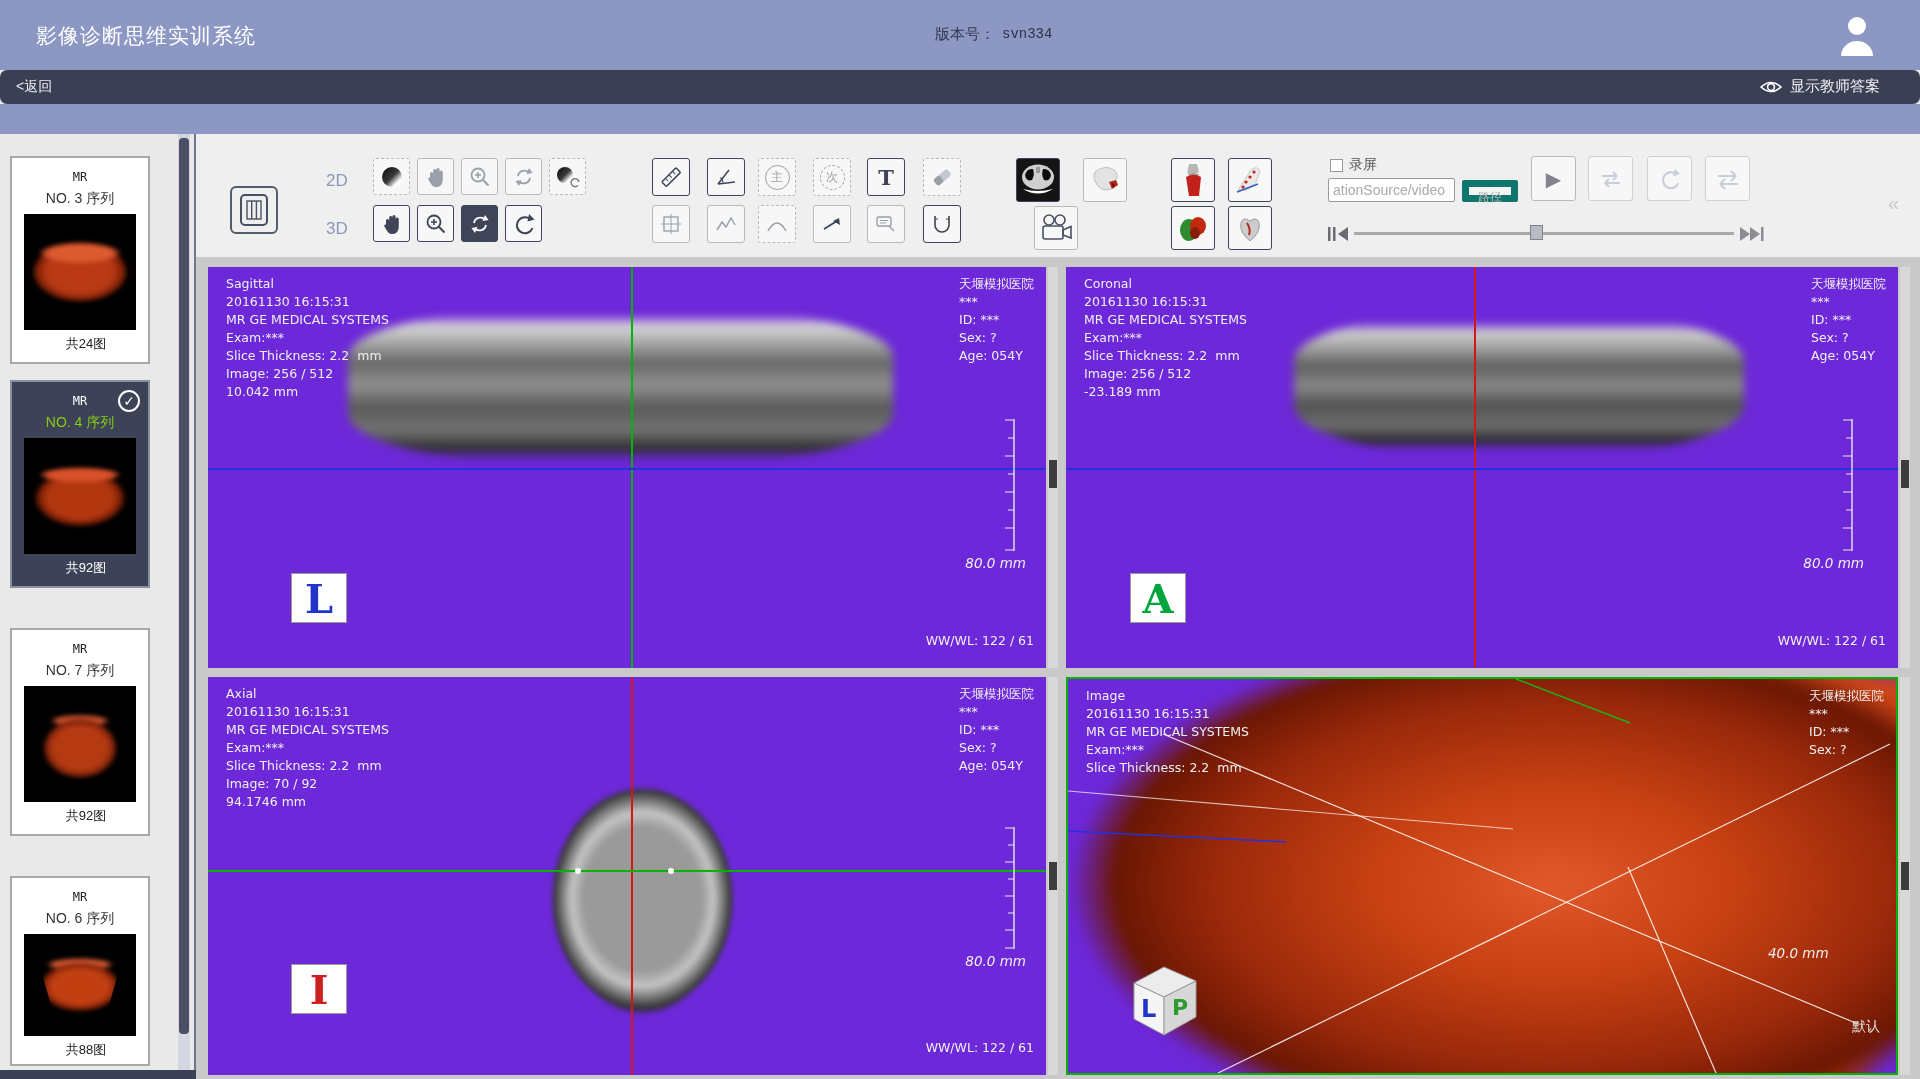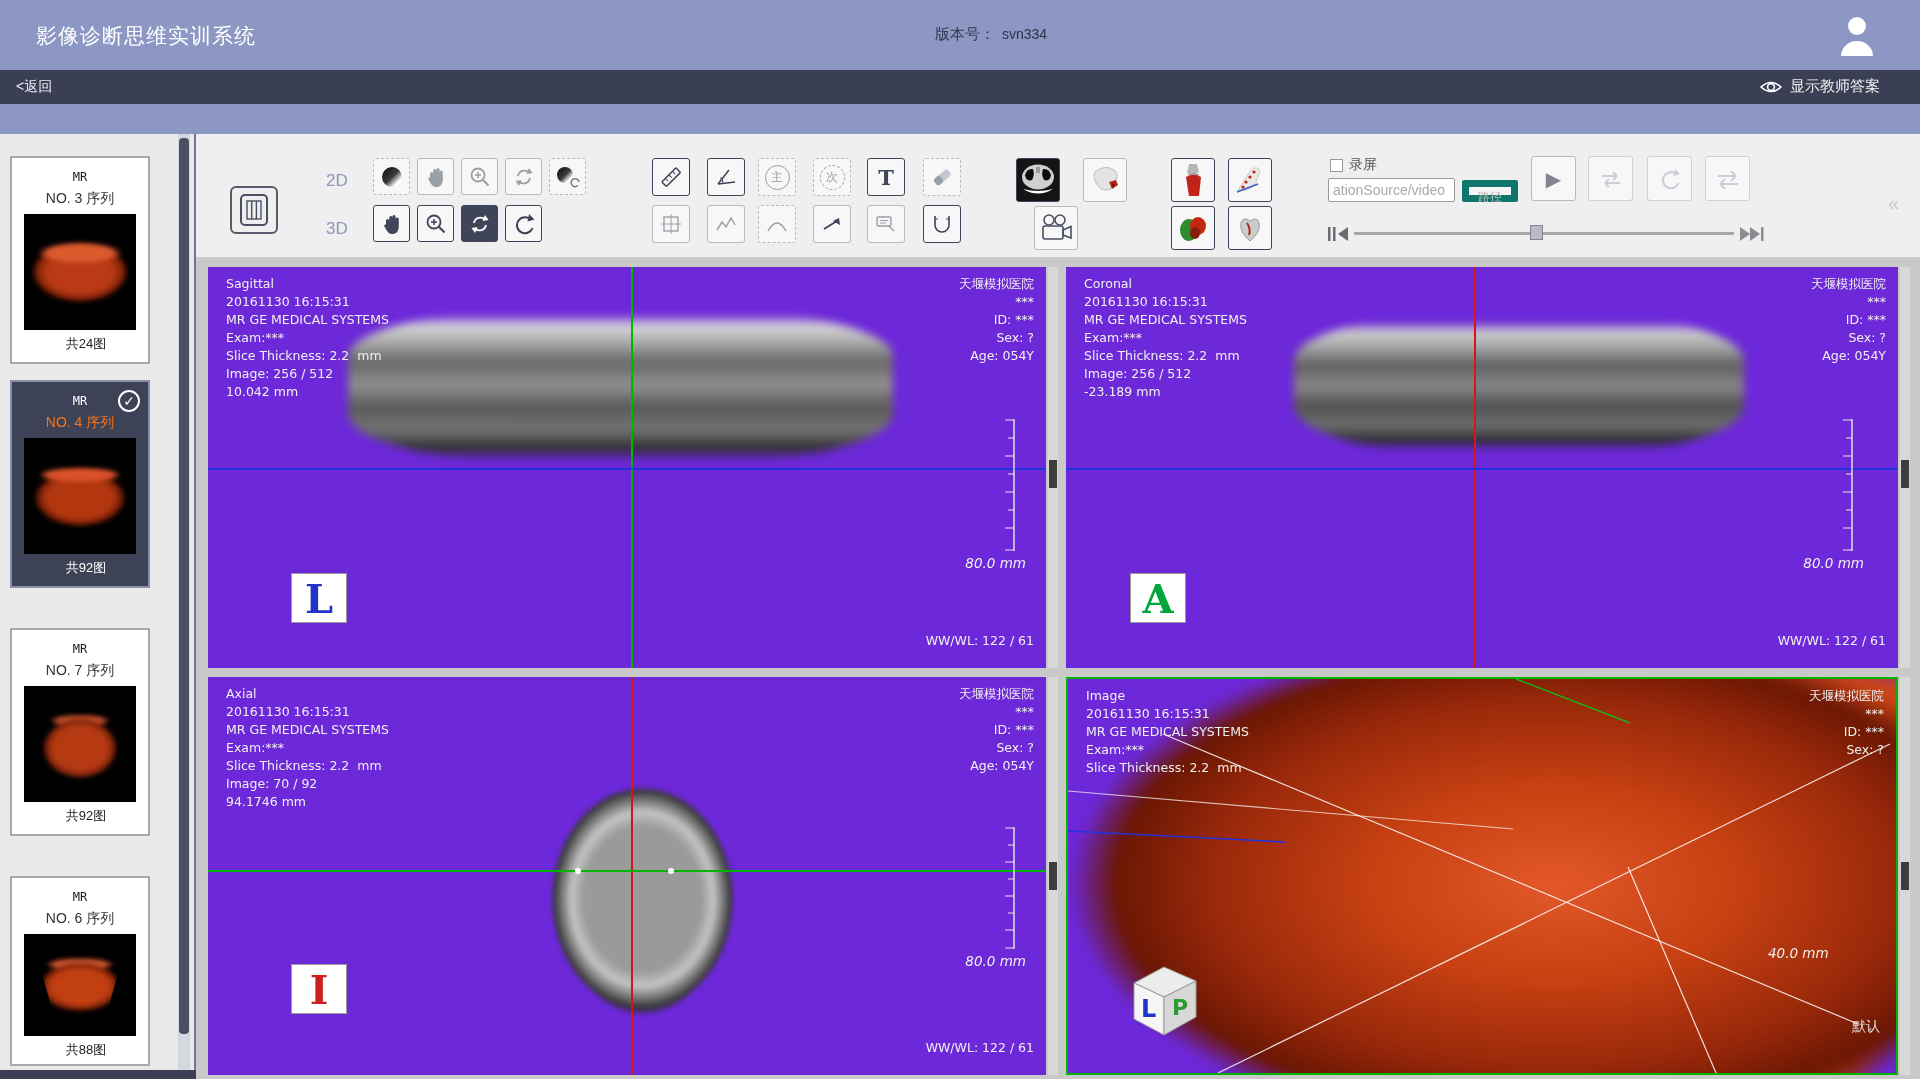--- a/index.html
+++ b/index.html
@@ -5,37 +5,37 @@
   * { margin:0; padding:0; box-sizing:border-box; }
   html,body { background:#555; }
   body { font-family:"Liberation Sans", sans-serif; }
   #page { position:relative; width:1920px; height:1079px; background:#e9e9e9; overflow:hidden; margin:0 auto; }
   .abs { position:absolute; }
 
   
   #topbar { left:0; top:0; width:1920px; height:70px; background:#8c97c3; }
   #app-title { left:36px; top:22px; font-size:21px; color:#ffffff; letter-spacing:1px; }
   #ver-label { left:935px; top:25px; font-size:15px; color:#343950; }
-  #ver-value { left:1002px; top:26px; font-size:14px; color:#2c3146; font-family:Liberation Sans, sans-serif; }
-  #navbar { left:0; top:70px; width:1920px; height:34px; background:#3a3f54; }
+  #ver-value { left:1002px; top:26px; font-size:14px; color:#2c3146; font-family:Liberation Mono, monospace; }
+  #navbar { left:0; top:70px; width:1920px; height:34px; background:#3a3f54;border-radius:7px; }
   #back-btn { left:16px; top:8px; font-size:14px; color:#ececf2; cursor:pointer; }
   #show-answer { right:40px; top:7px; color:#f0f0f2; font-size:15px; display:flex; align-items:center; gap:7px; cursor:pointer; }
   #tabstrip { left:0; top:104px; width:1920px; height:30px; background:#8c97c3; }
   .tab { top:104px; width:86px; height:30px; text-align:center; line-height:30px; font-size:14px; cursor:pointer; }
   #tab-2d { left:1748px; color:#f4f5fa; }
   #tab-3d { left:1834px; background:#ffffff; color:#6a79ae; }
 
   
   #sidebar { left:0; top:134px; width:196px; height:945px; background:#e9e9e9; border-right:2px solid #6f7694; overflow:hidden; }
   .card { left:10px; width:140px; height:208px; background:#ffffff; border:2px solid #a9a9a9; box-shadow:inset 0 0 0 1px #fff; cursor:pointer; }
   .card.sel { background:#3d4256; border-color:#8a8fa5; box-shadow:none; color:#fff; }
   .card .mod { text-align:center; margin-top:12px; font-family:"DejaVu Sans Mono", monospace; font-size:12px; color:#222; }
   .card.sel .mod { color:#fff; }
   .card .ser { text-align:center; margin-top:6px; font-size:14px; color:#333; }
-  .card.sel .ser { color:#f97316; }
+  .card.sel .ser { color:#84cc16; }
   .card .thumb { position:relative; margin:6px auto 0; width:112px; height:116px; background:#000; overflow:hidden; }
   .card .cnt { text-align:center; margin-top:5px; font-size:13px; color:#222;padding-left:12px; }
   .card.sel .cnt { color:#fff; }
   .blob { position:absolute; inset:4%; filter:blur(2px); }
   .b1 { background: radial-gradient(52% 13% at 50% 32%, #dd5a2e 0 60%, rgba(0,0,0,0) 78%),
                    radial-gradient(58% 36% at 50% 50%, #b93a14 0 55%, #7a1f06 72%, rgba(0,0,0,0) 80%),
                    radial-gradient(26% 18% at 36% 60%, #8a2408 0 50%, rgba(0,0,0,0) 66%); }
   .b2 { background: radial-gradient(50% 9% at 50% 30%, #d8502a 0 65%, rgba(0,0,0,0) 80%),
                    radial-gradient(54% 33% at 50% 52%, #b2370f 0 58%, #6f1c04 74%, rgba(0,0,0,0) 82%),
                    radial-gradient(30% 14% at 55% 44%, #e0653a 0 45%, rgba(0,0,0,0) 62%); }
@@ -78,21 +78,21 @@
   #viewer-bg { left:196px; top:257px; width:1724px; height:822px; background:#c9c9c9; }
   .vp { background:#6d28d9; overflow:hidden; color:#f0f0f0; font-family:"DejaVu Sans", sans-serif; font-size:12.5px; cursor:crosshair; }
   #vp-sag { left:208px; top:267px; width:838px; height:401px; }
   #vp-cor { left:1066px; top:267px; width:832px; height:401px; }
   #vp-axi { left:208px; top:677px; width:838px; height:398px; }
   #vp-vol { left:1066px; top:677px; width:832px; height:398px; border:2px solid #00b400; }
   .vsb { background:#d8d8d8; }
   .vsb .vsbt { position:absolute; left:1px; width:8px; height:28px; background:#3d3d3d; }
   .vp-il { left:18px; top:8px; line-height:18px; }
   .vp-il div { white-space:pre; }
-  .vp-ir { right:12px; top:8px; text-align:right; line-height:18px; }
+  .vp-ir { right:12px; top:8px; text-align:left; line-height:18px; }
   .vp-ir div { white-space:pre; }
   .wwwl { right:12px; bottom:20px; }
   .scale-lbl { font-style:italic; font-size:13.5px; }
   .vp-letter { width:56px; height:50px; background:#fff; border:1px solid #999; display:flex; align-items:center; justify-content:center; font-size:40px; font-weight:bold; font-family:"DejaVu Serif", serif; }
   .xline { pointer-events:auto; }
   .img-layer { pointer-events:none; }
   #sag-img { left:140px; top:38px; width:545px; height:160px; filter:blur(4px); border-radius:45% 45% 40% 40%/32%;
     background: linear-gradient(180deg, rgba(0,0,0,0) 0 6%, #d8d8d8 13%, #b0b0b0 22%, #686868 36%, #909090 50%, #5a5a5a 64%, #747474 78%, #2e2e2e 90%, rgba(0,0,0,0) 97%),
                 radial-gradient(20% 40% at 8% 60%, #9a9a9a 0 50%, rgba(0,0,0,0) 66%),
                 radial-gradient(18% 35% at 92% 55%, #8a8a8a 0 45%, rgba(0,0,0,0) 62%); }

